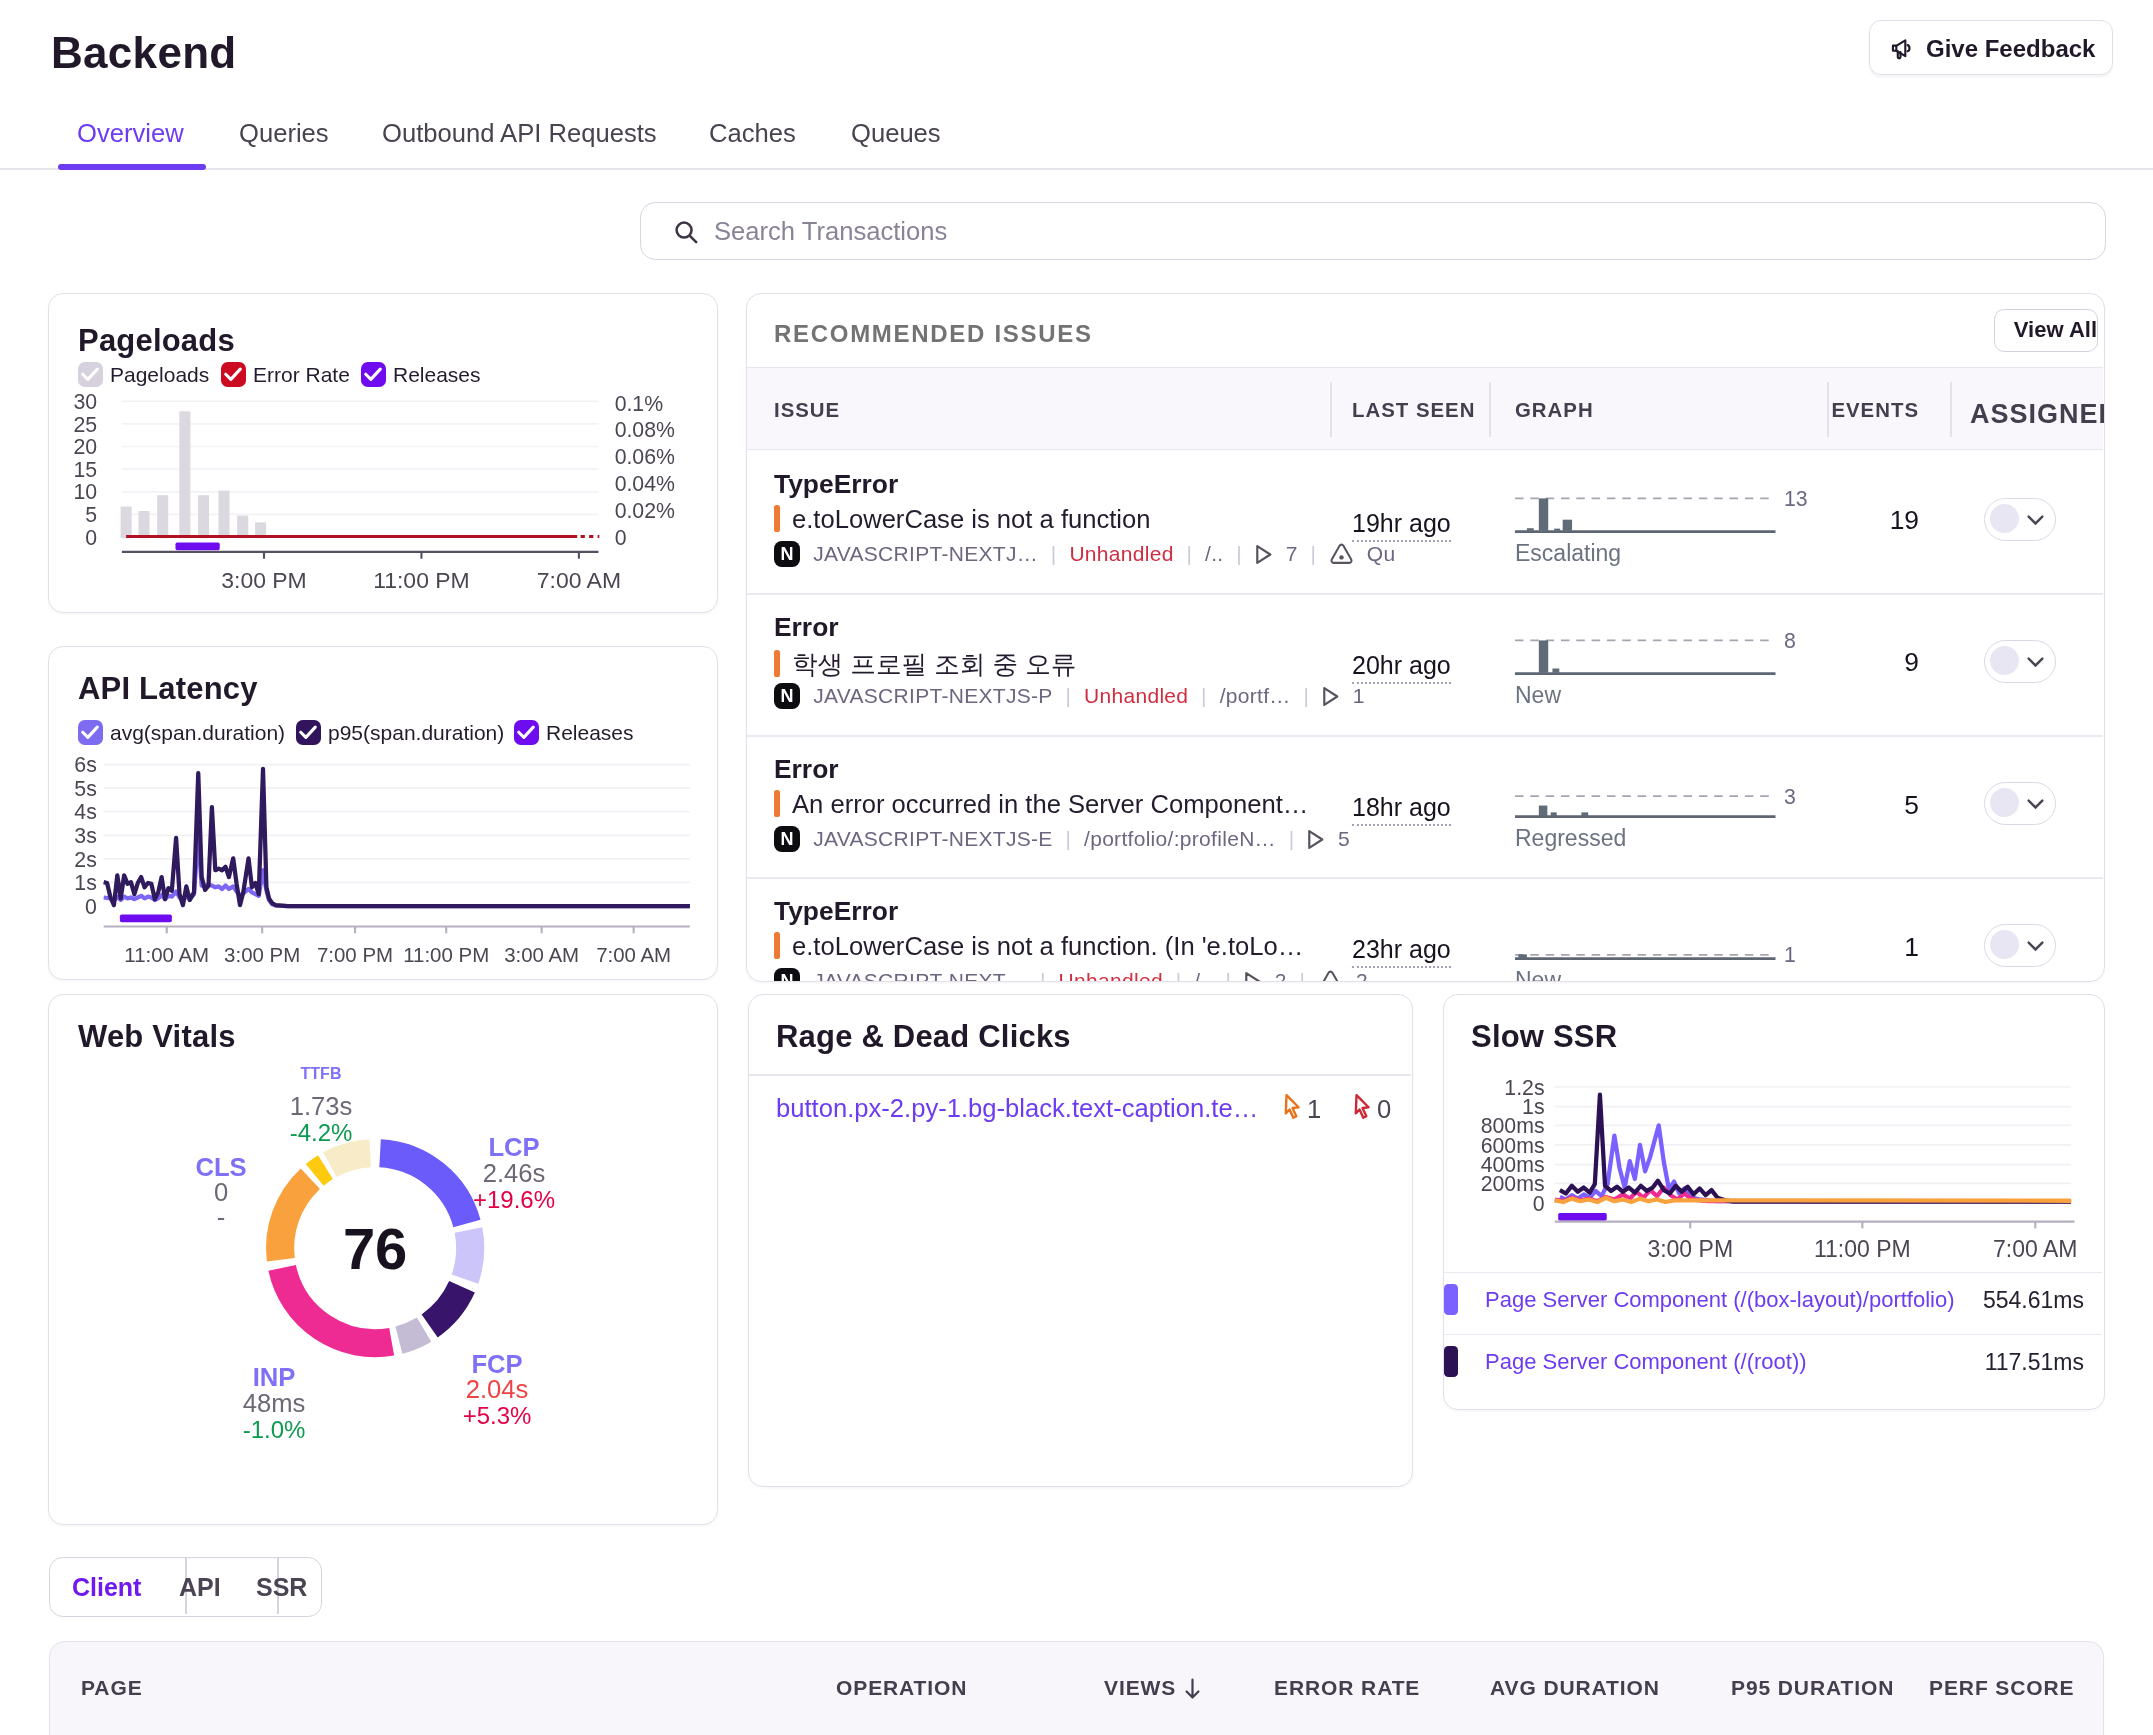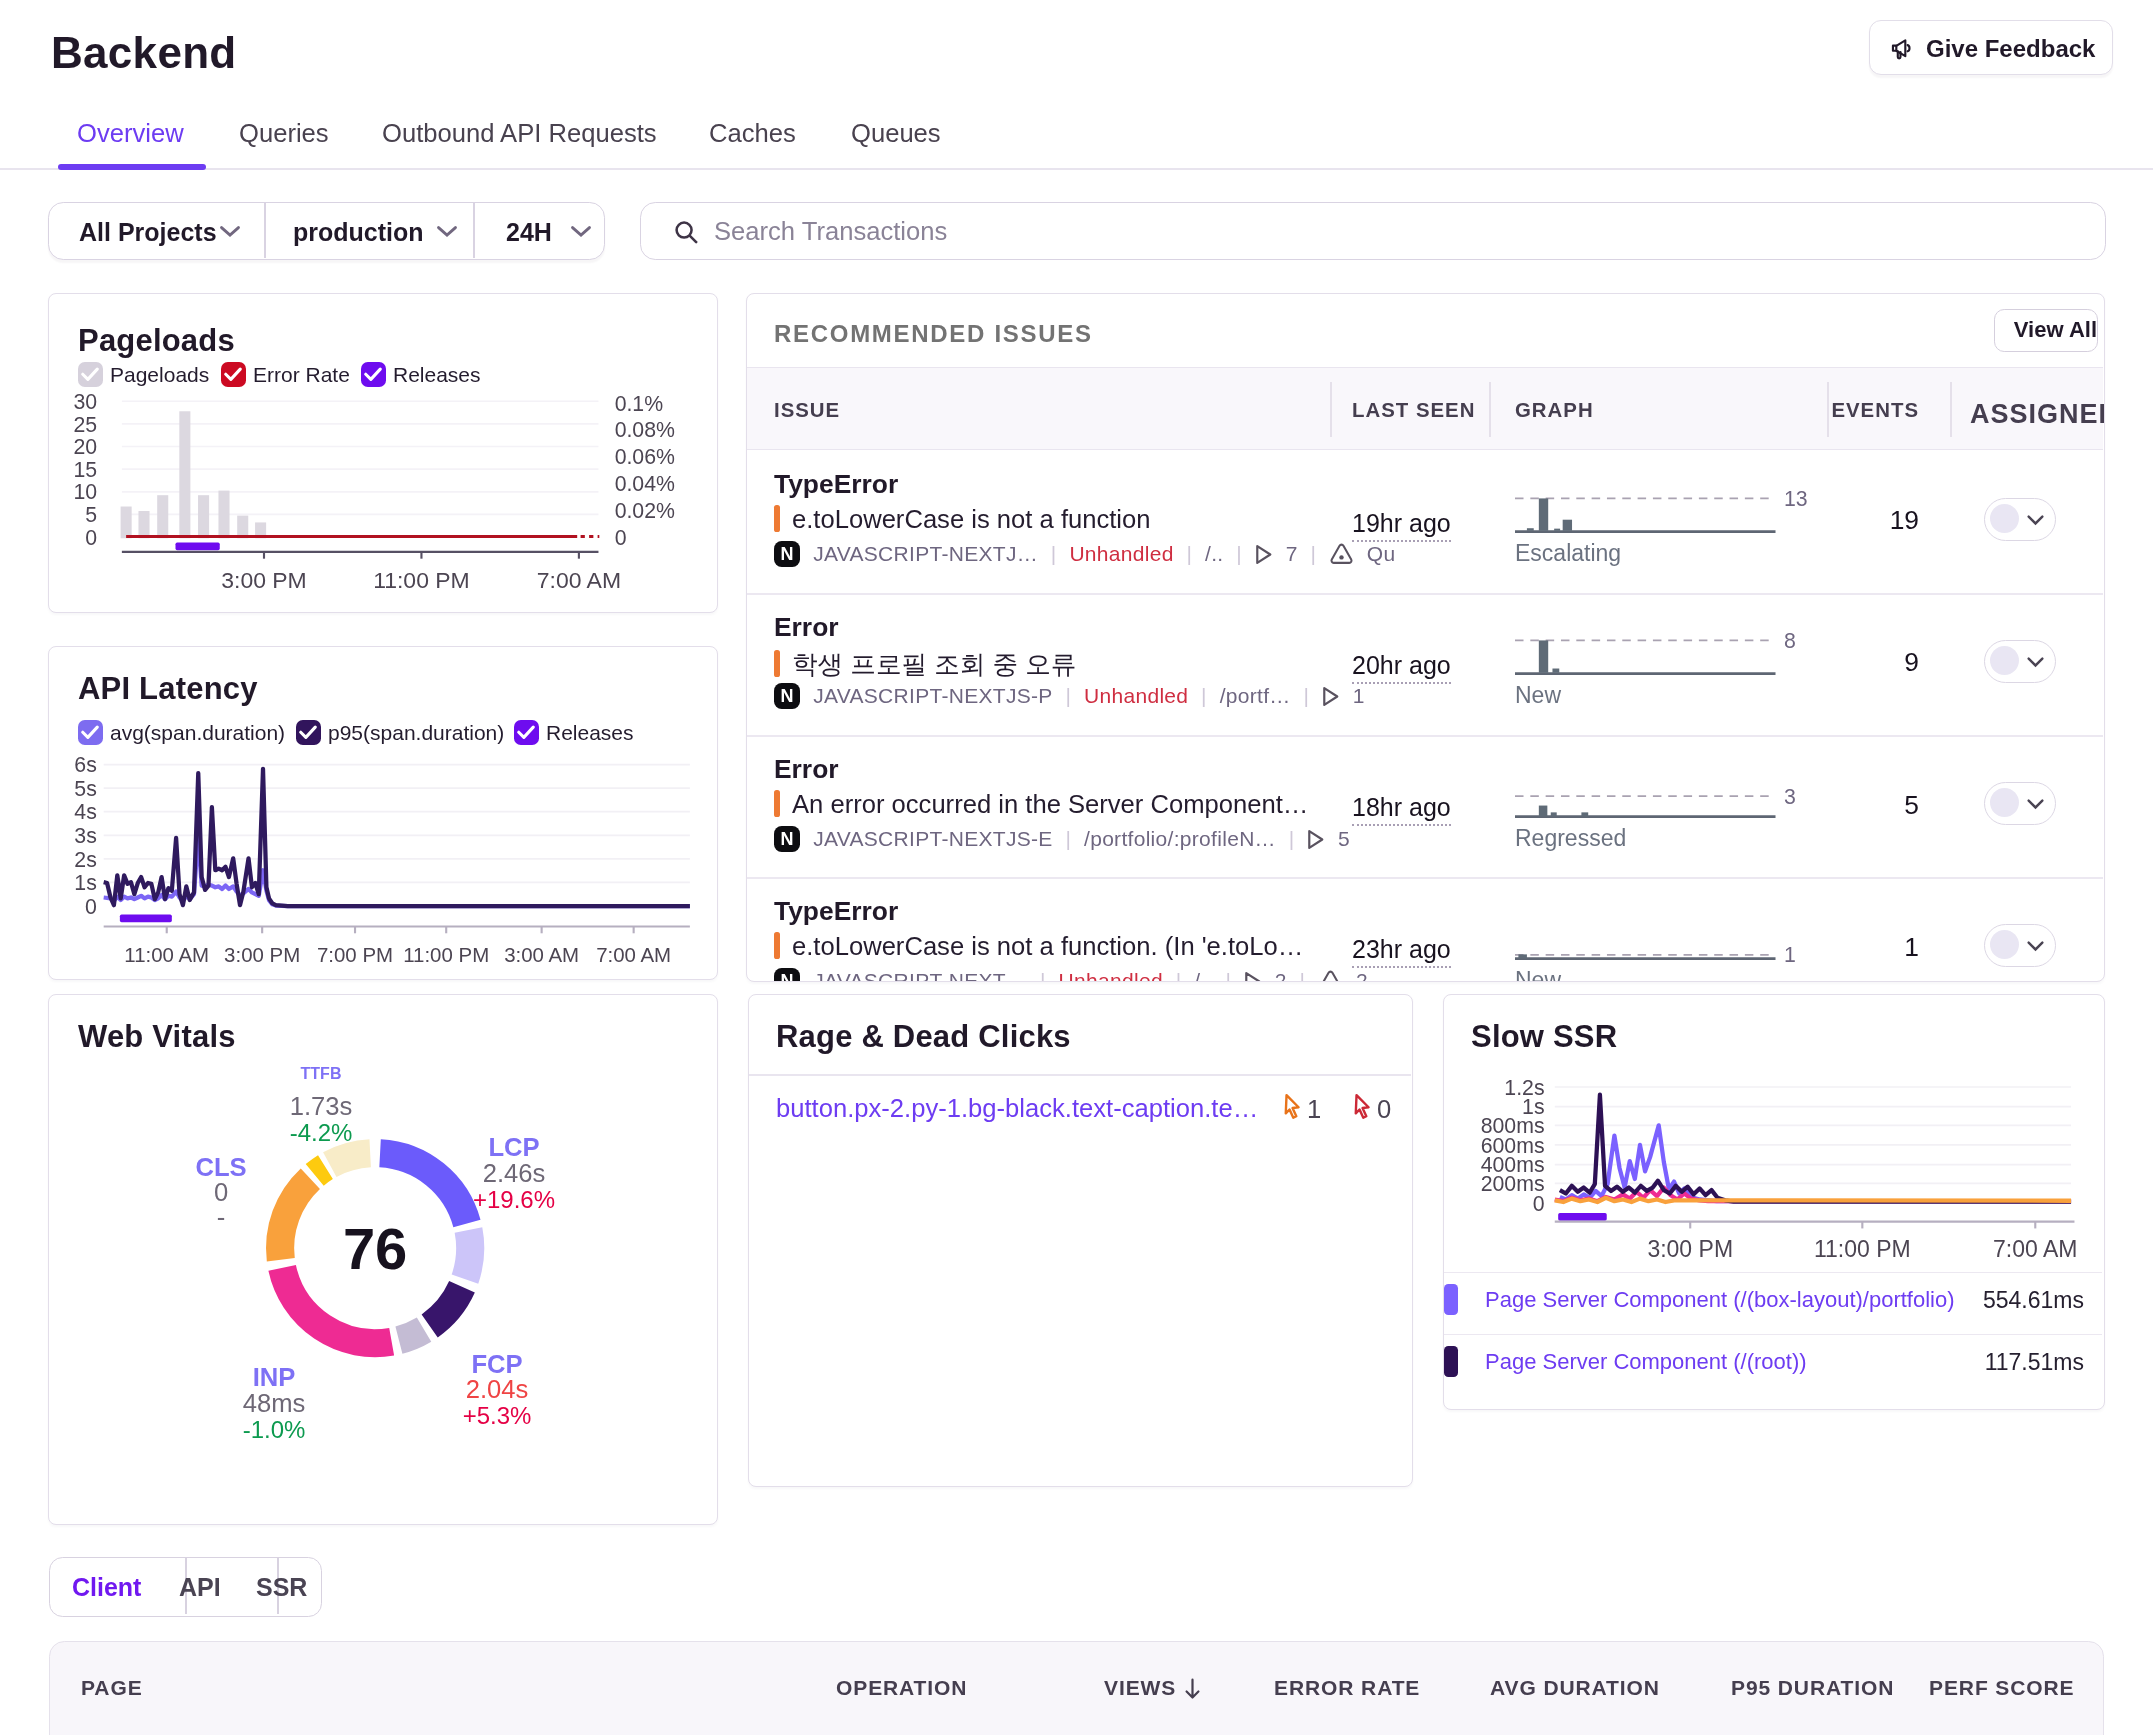--- a/index.html
+++ b/index.html
@@ -1,19 +1,19 @@
 <!DOCTYPE html>
 <html style="font-size:13.6px"><head>
 <meta charset="utf-8">
 <style>
   * { margin:0; padding:0; box-sizing:border-box; }
   html,body { width:2153px; height:1736px; background:#fff; font-family:"Liberation Sans", sans-serif; color:#2b2233; overflow:hidden; }
   .abs { position:absolute; }
   #page { position:relative; width:2153px; height:1736px; overflow:hidden; transform-origin:0 0; transform:scale(calc(100vw / 2153px)); }
-  .card { position:absolute; background:#fff; border:1.7px solid #e3deea; border-radius:8px; box-shadow:0 1.7px 2.6px rgba(40,30,60,0.03); }
+  .card { position:absolute; background:#fff; border:1.7px solid #e3deea; border-radius:15px; box-shadow:0 1.7px 2.6px rgba(40,30,60,0.03); }
   .ct { font-size:31px; font-weight:bold; color:#211929; letter-spacing:0.2px; }
   .chk { position:absolute; width:25px; height:25px; border-radius:6.8px; }
   .chk svg { position:absolute; left:3.4px; top:5.1px; }
   .lbl { position:absolute; font-size:21px; color:#241c2e; }
   .meta-sep { color:#cfc8d8; font-size:21px; }
   .pill { position:absolute; width:72px; height:43px; border:1.7px solid #dcd7e4; border-radius:22px; background:#fff; }
   .pill .av { position:absolute; left:5.1px; top:5.1px; width:29px; height:29px; border-radius:50%; background:#e9e6f3; }
   .pill svg { position:absolute; right:10.2px; top:14.5px; }
   .evnum { position:absolute; font-size:26.4px; color:#18121f; width:106px; text-align:right; left:1066px; }
   .lastseen { position:absolute; left:605px; font-size:25px; color:#18121f; border-bottom:2.6px dotted #a89fb4; padding-bottom:1.7px; }
@@ -39,36 +39,20 @@
   </div>
 
   <div class="abs" style="left:0; top:168px; width:2153px; height:1.7px; background:#e8e4ee;"></div>
   <div class="abs" style="left:58px; top:164px; width:148px; height:6px; background:#6d3cf2; border-radius:3.4px;"></div>
   <div class="abs" style="left:77px; top:119px; font-size:25.6px; color:#6d3cf2; font-weight:500;">Overview</div>
   <div class="abs" style="left:239px; top:119px; font-size:25.6px; color:#49424f;">Queries</div>
   <div class="abs" style="left:382px; top:119px; font-size:25.6px; color:#49424f;">Outbound API Requests</div>
   <div class="abs" style="left:709px; top:119px; font-size:25.6px; color:#49424f;">Caches</div>
   <div class="abs" style="left:851px; top:119px; font-size:25.6px; color:#49424f;">Queues</div>
 
-  <div class="abs" style="left:48px; top:202px; width:557px; height:58px; border:1.7px solid #d9d3e2; border-radius:15.3px; background:#fff; box-shadow:0 2.6px 1.7px rgba(40,30,60,0.04);">
-    <div class="abs" style="left:215px; top:0; width:1.7px; height:55px; background:#d9d3e2;"></div>
-    <div class="abs" style="left:424px; top:0; width:1.7px; height:55px; background:#d9d3e2;"></div>
-    <span class="abs" style="left:30px; top:14.5px; font-size:25px; font-weight:bold; color:#211929;">All Projects</span>
-    <svg class="abs" style="left:170px; top:22px;" width="22" height="13.6" viewBox="0 0 26 16" fill="none" stroke="#71677f" stroke-width="3.4" stroke-linecap="round">
-        <path d="M3 3 L13 12 L23 3"></path>
-      </svg>
-    <span class="abs" style="left:244px; top:14.5px; font-size:25px; font-weight:bold; color:#211929;">production</span>
-    <svg class="abs" style="left:387px; top:22px;" width="22" height="13.6" viewBox="0 0 26 16" fill="none" stroke="#71677f" stroke-width="3.4" stroke-linecap="round">
-        <path d="M3 3 L13 12 L23 3"></path>
-      </svg>
-    <span class="abs" style="left:457px; top:14.5px; font-size:25px; font-weight:bold; color:#211929;">24H</span>
-    <svg class="abs" style="left:521px; top:22px;" width="22" height="13.6" viewBox="0 0 26 16" fill="none" stroke="#71677f" stroke-width="3.4" stroke-linecap="round">
-        <path d="M3 3 L13 12 L23 3"></path>
-      </svg>
-  </div>
 
   <div class="abs" style="left:640px; top:202px; width:1466px; height:58px; border:1.7px solid #d9d3e2; border-radius:15.3px; background:#fff;">
     <svg class="abs" style="left:31px; top:14.5px;" width="29" height="29" viewBox="0 0 24 24" fill="none" stroke="#3e3446" stroke-width="2.1">
         <circle cx="10" cy="10" r="6.2"></circle>
         <path d="M14.8 14.8 L20 20" stroke-linecap="round"></path>
       </svg>
     <span class="abs" style="left:73px; top:13.6px; font-size:25.6px; color:#8a8397;">Search Transactions</span>
   </div>
 
   <div class="card" style="left:48px; top:293px; width:670px; height:320px;">

